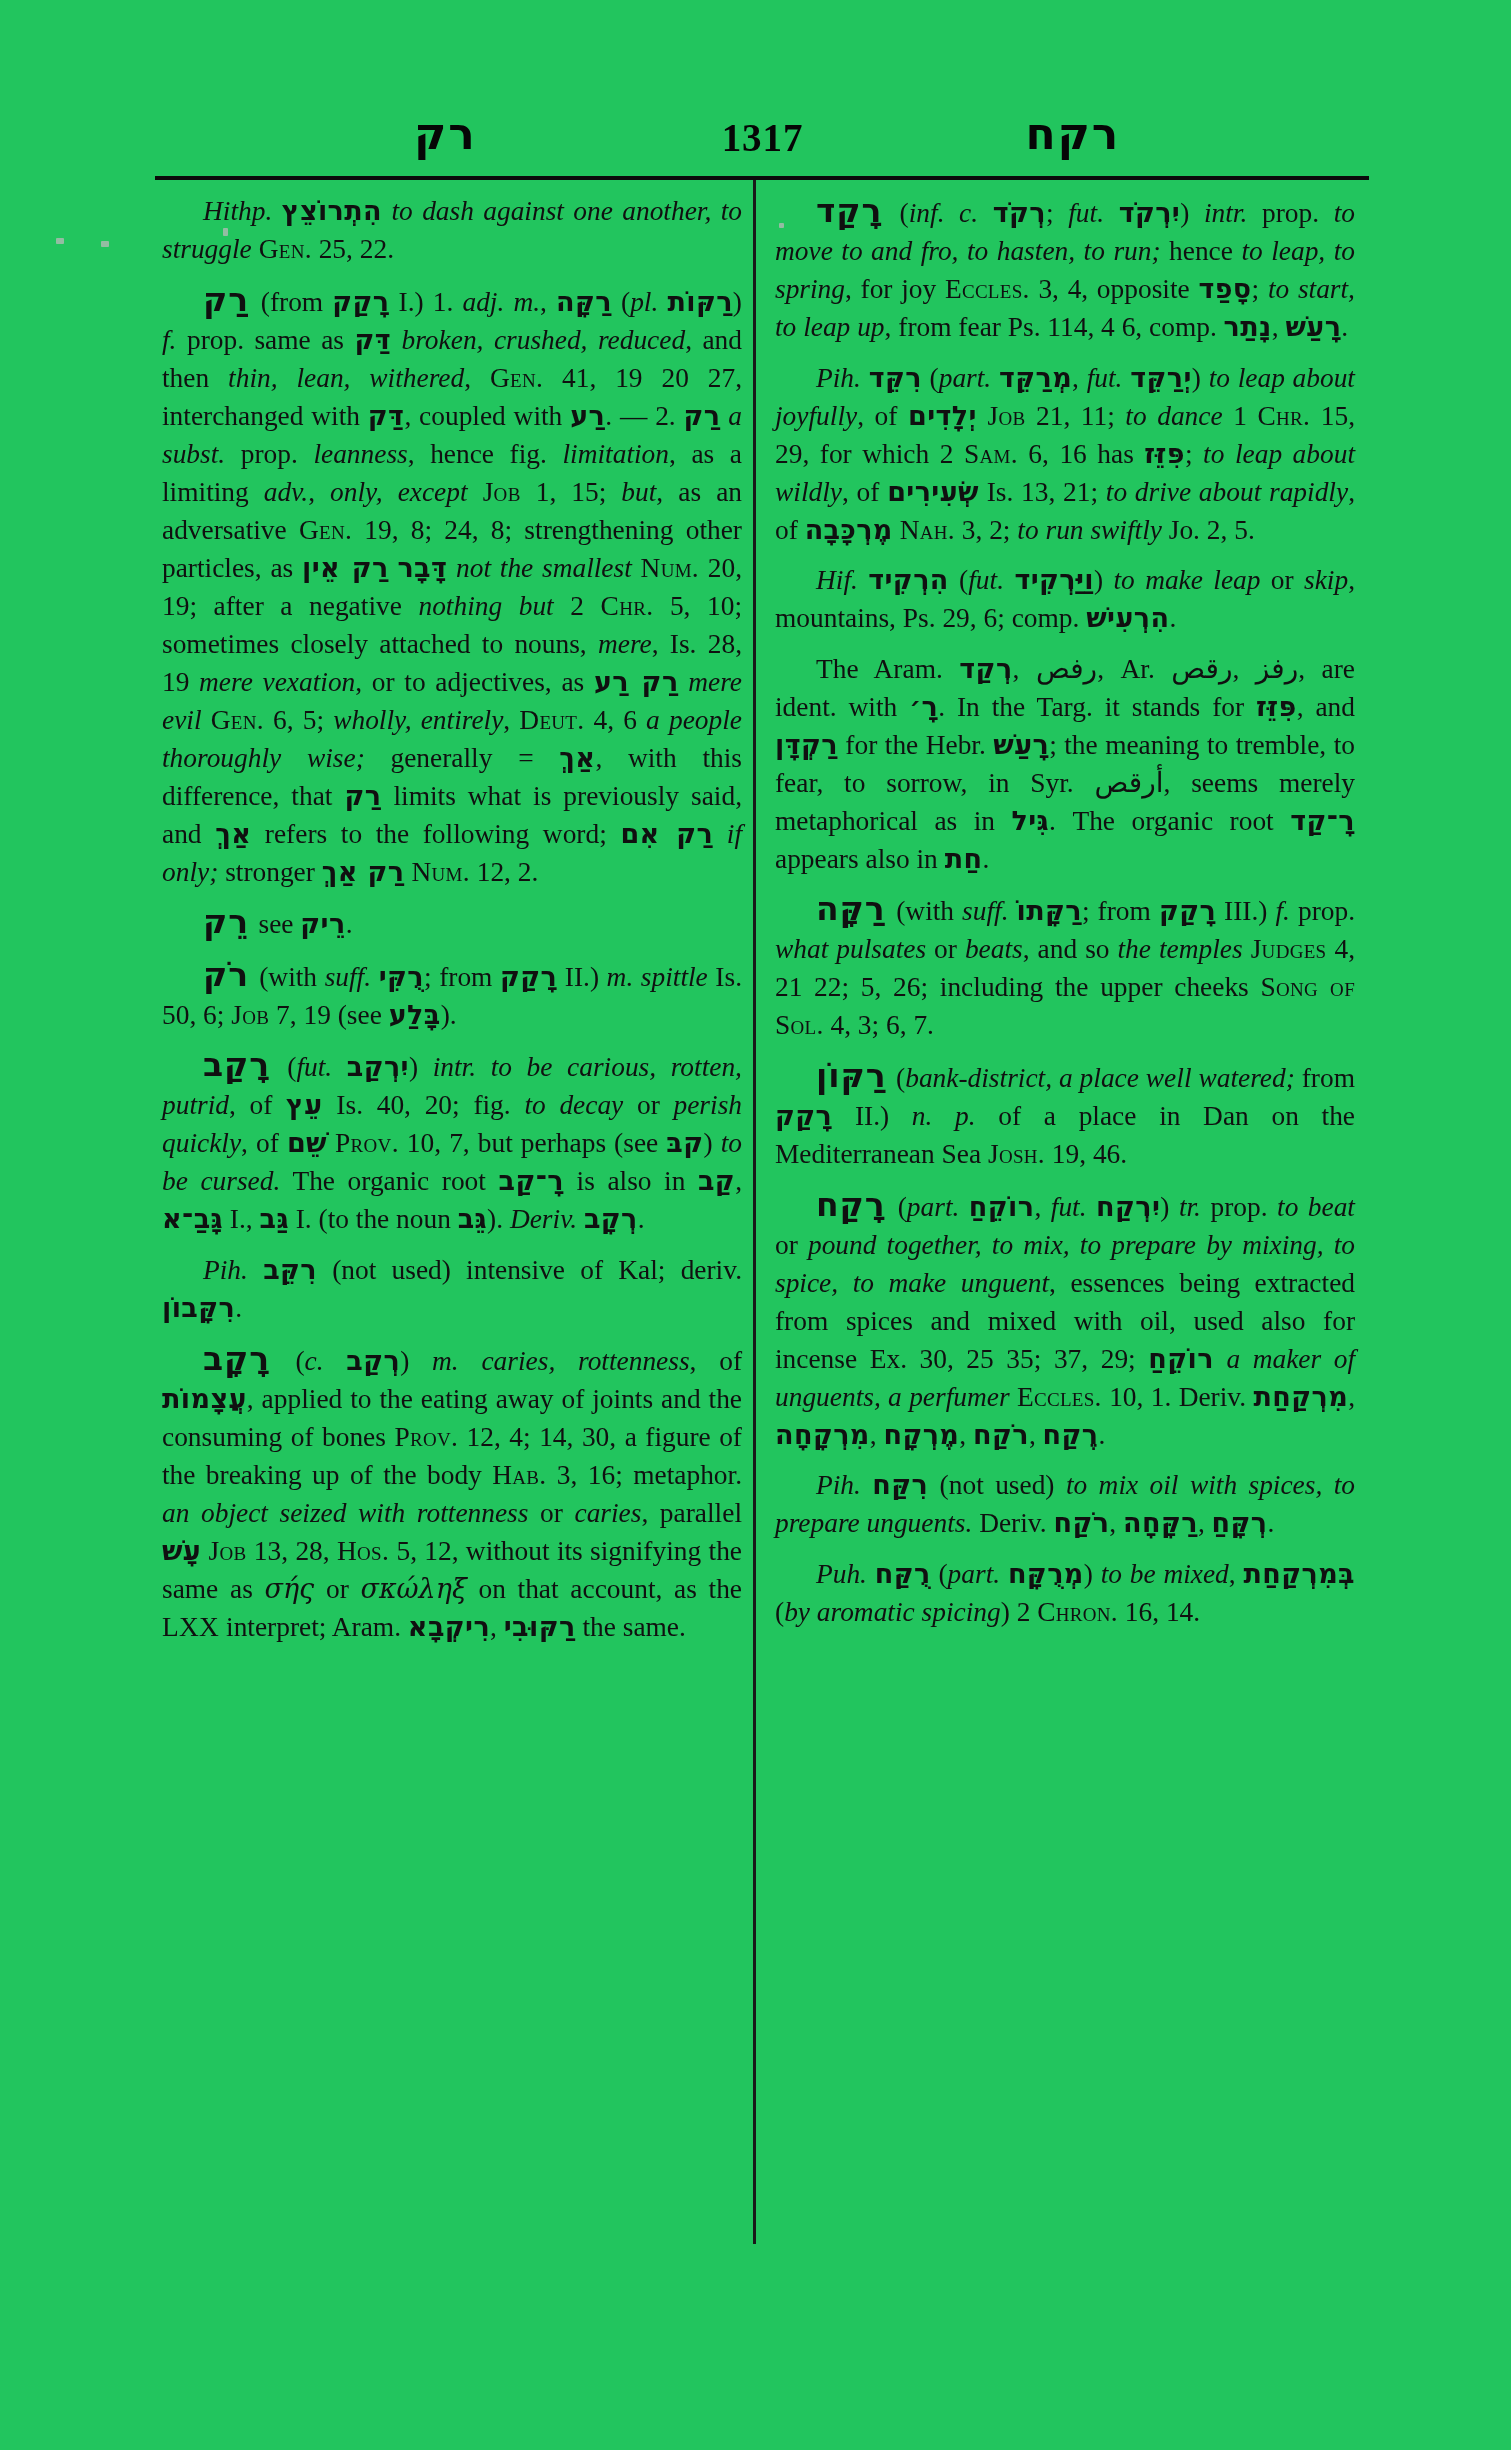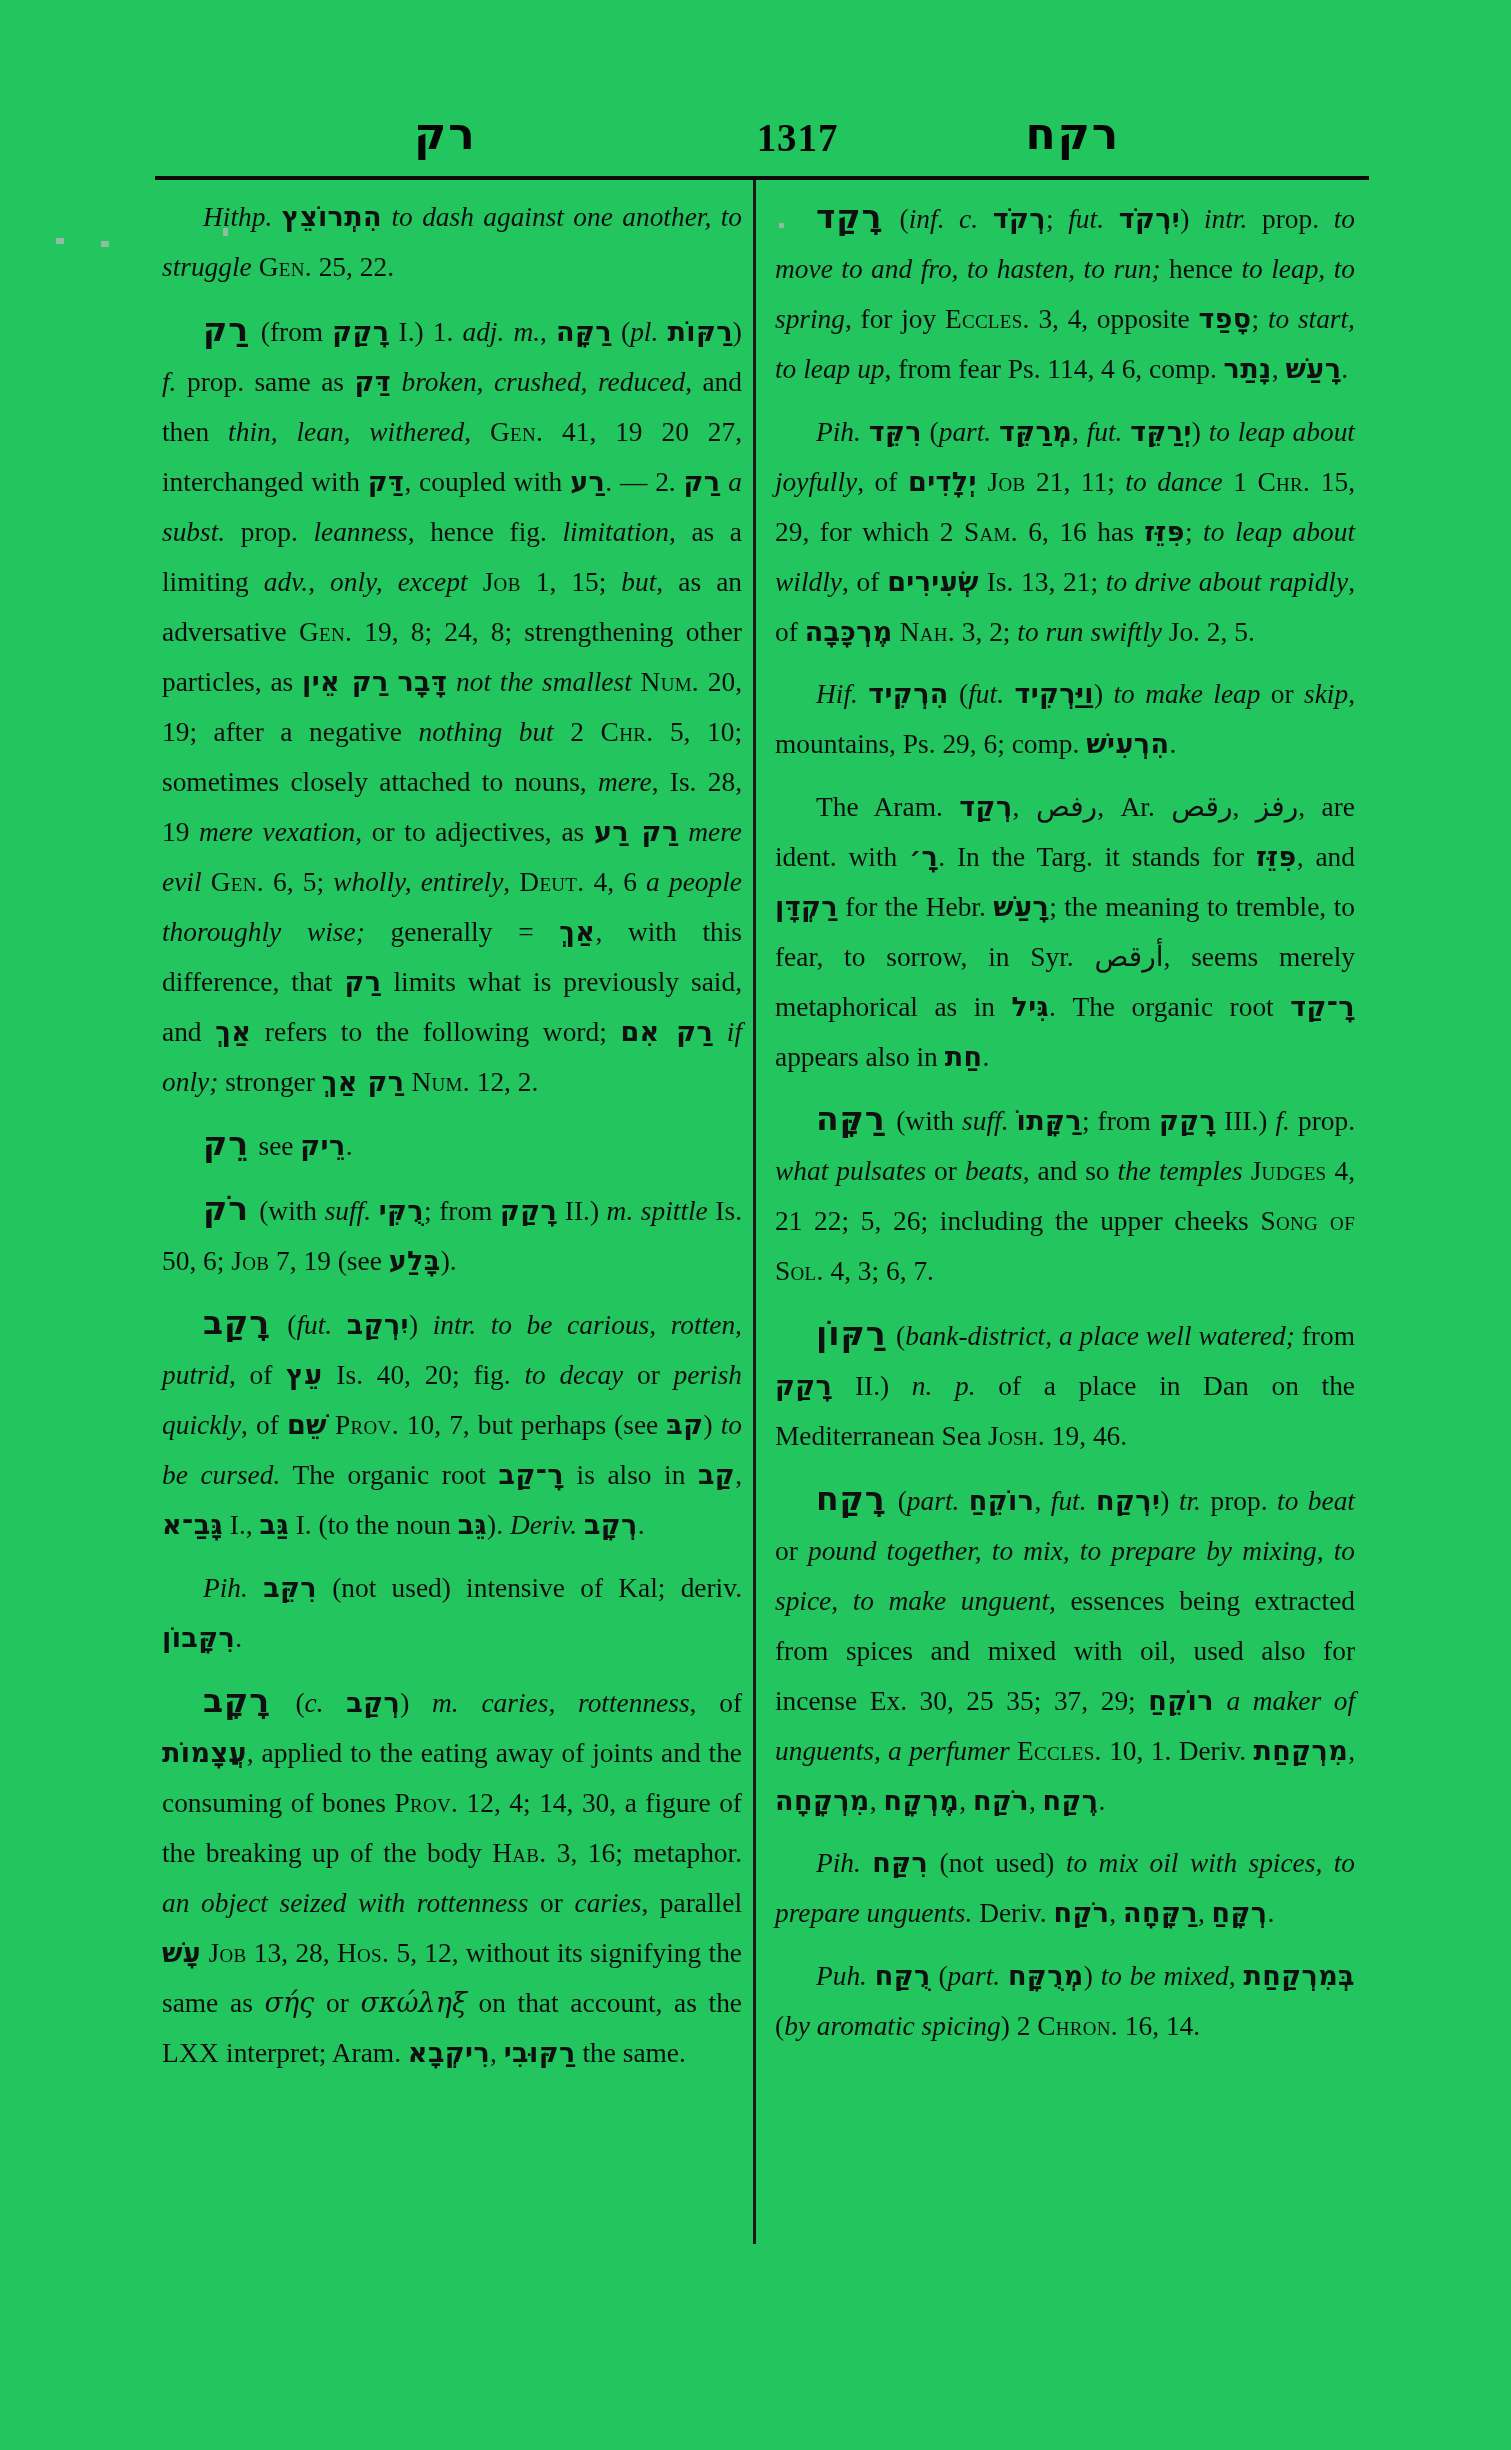--- a/index.html
+++ b/index.html
@@ -47,21 +47,20 @@
   #head-right-hebrew { right: 252px; margin-left: 36px; }
   #head-page-number {
     position: absolute;
     left: 50%;
     transform: translateX(-50%);
     top: 16px;
     font-size: 39px;
     font-weight: 700;
     letter-spacing: 0.9px;
     color: #060606;
-    margin-left: 35px;
   }
 
   
   #head-rule {
     position: absolute;
     left: 155px;
     top: 176px;
     width: 1214px;
     height: 3.6px;
     background: #0b0b0b;
@@ -74,21 +73,21 @@
     height: 2064px;
     background: #1a1a1a;
   }
 
   
   .column {
     position: absolute;
     top: 192px;
     width: 580px;
     font-size: 27.4px;
-    line-height: 50px;
+    line-height: 38px;
     text-align: justify;
     text-justify: inter-word;
     hyphens: manual;
     color: #101010;
   }
   #col-left  { left: 162px; }
   #col-right { left: 775px; }
 
   .para {
     margin: 0 0 0 0;

